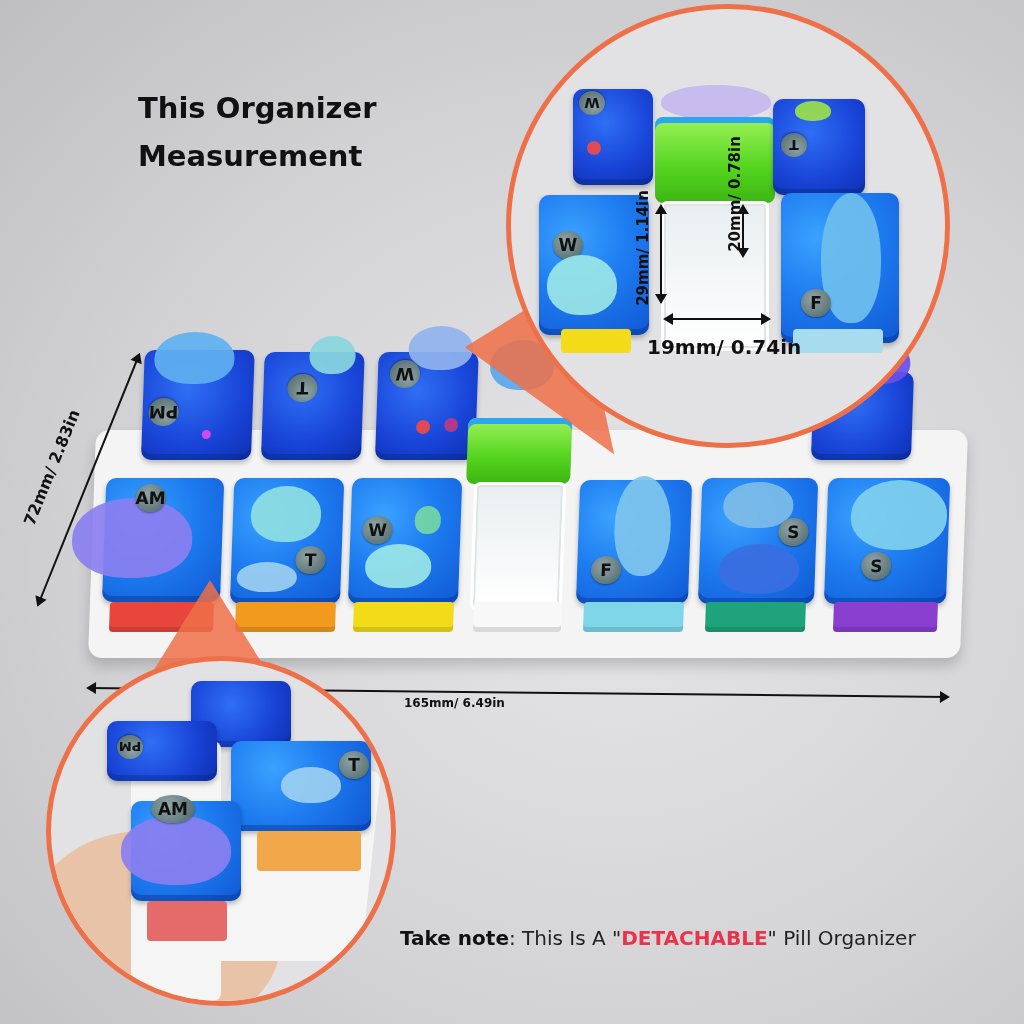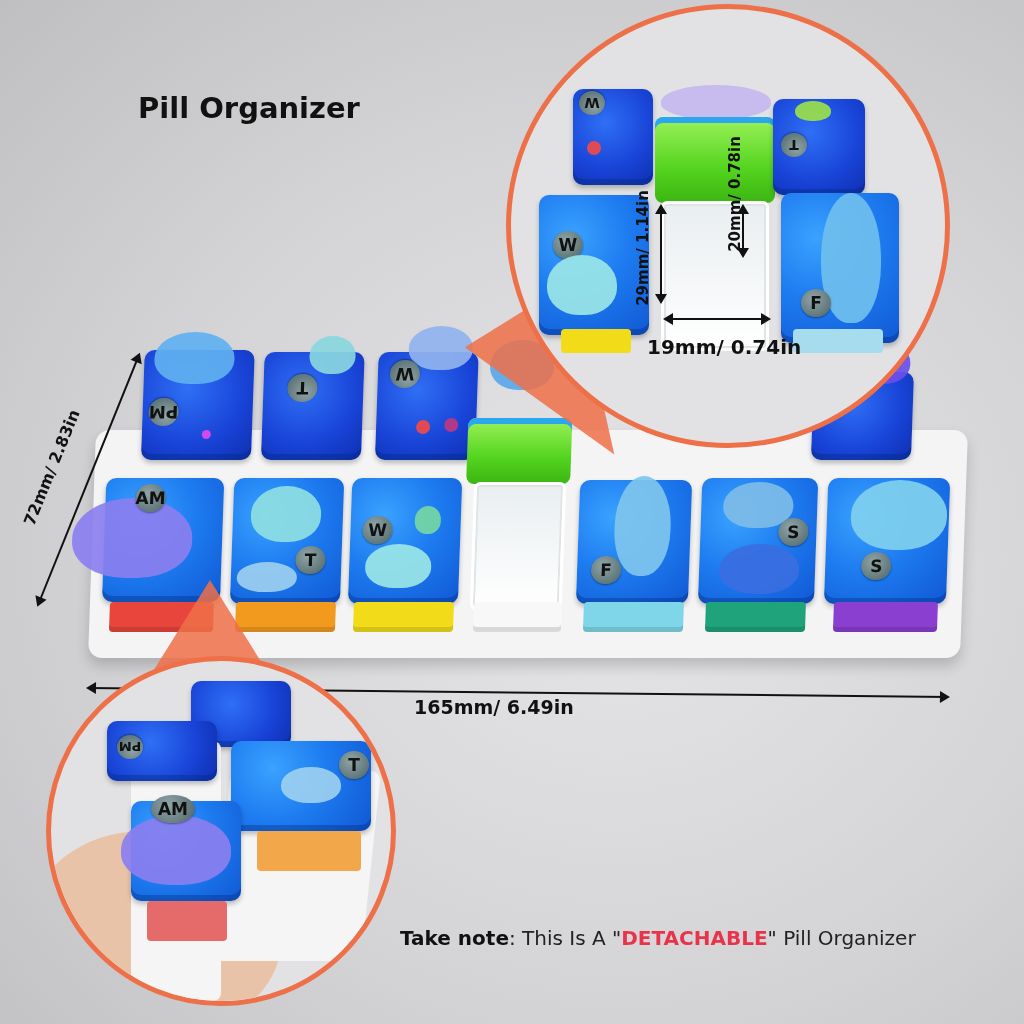--- a/index.html
+++ b/index.html
@@ -88,21 +88,22 @@
     font-family: "DejaVu Sans", sans-serif; white-space: nowrap;
   }
   .note .bold { font-weight: bold; }
   .note .red { color: #e8344a; font-weight: bold; }
   .note .light { font-weight: normal; color: #222; }
 </style>
 </head>
 <body>
 
 <div class="abs title">
-  <div>Pill Organizer</div>
+  <div>This Organizer</div>
+  <div>Measurement</div>
 </div>
 
 <div class="abs tray">
 
   <div class="lid back" style="left:46px;top:-80px;width:110px;height:110px;">
     <div class="critter" style="left:10px;top:-18px;width:80px;height:52px;background:#5fb0f0;"></div>
     <div class="bead flip" style="left:6px;top:48px;">
         <span>PM</span>
       </div>
     <div class="bubble" style="left:60px;top:80px;background:#d14be8;"></div>
@@ -174,21 +175,21 @@
   <div class="drawer" style="left:384px;top:172px;width:88px;background:#f8f8f8;"></div>
   <div class="drawer" style="left:494px;top:172px;width:100px;background:#7fd6e8;"></div>
   <div class="drawer" style="left:616px;top:172px;width:100px;background:#1fa37a;"></div>
   <div class="drawer" style="left:744px;top:172px;width:104px;background:#8a3fd1;"></div>
 </div>
 
 <div class="arrow-line" style="left:38px;top:604px;width:270px;transform:rotate(-68deg);"></div>
 <div class="abs measure" style="left:-10px;top:458px;transform:rotate(-68deg);">72mm/ 2.83in</div>
 
 <div class="arrow-line" style="left:88px;top:687px;width:860px;transform:rotate(0.6deg);"></div>
-<div class="abs measure" style="left:414px;top:696px;font-size:19px;">165mm/ 6.49in</div>
+<div class="abs measure" style="left:404px;top:696px;font-size:12px;">165mm/ 6.49in</div>
 
 <div class="abs wedge" style="left:500px;top:300px;border-left:70px solid transparent;border-right:60px solid transparent;border-top:170px solid #ee7048;transform:rotate(-32deg);"></div>
 <div class="abs zoom-circle" style="left:506px;top:4px;width:444px;height:444px;">
   <div class="abs lid back" style="left:62px;top:80px;width:80px;height:96px;">
     <div class="bead flip" style="left:6px;top:2px;width:26px;height:24px;font-size:14px;">
         <span>W</span>
       </div>
     <div class="bubble" style="left:14px;top:52px;width:14px;height:14px;background:#e04a55;"></div>
   </div>
   <div class="abs critter" style="left:150px;top:76px;width:110px;height:34px;background:#c4b8ee;"></div>

